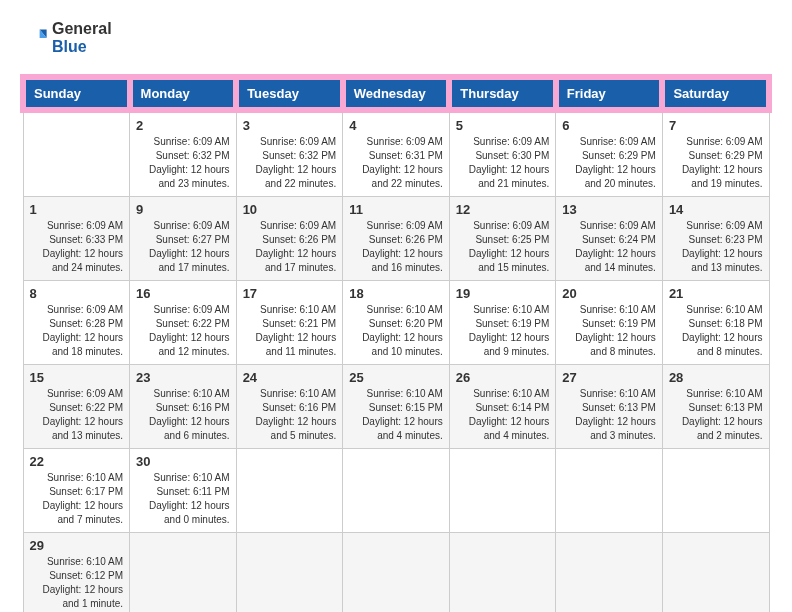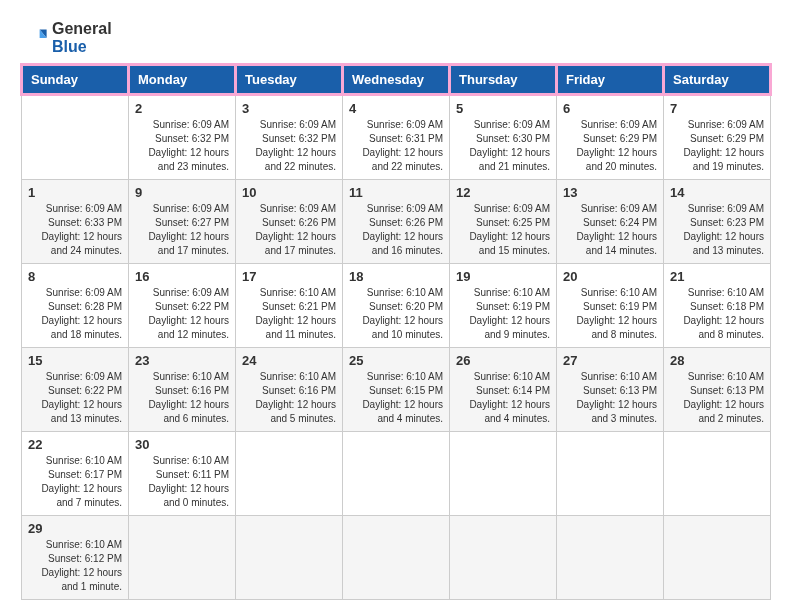--- a/index.html
+++ b/index.html
@@ -7,21 +7,21 @@
       font-family: Arial, sans-serif;
       background: #fff;
       width: 792px;
       min-height: 612px;
       padding: 20px;
     }
     .header {
       display: flex;
       justify-content: space-between;
       align-items: flex-start;
-      margin-bottom: 8px;
+      margin-bottom: 19px;
     }
     .logo {
       display: flex;
       align-items: center;
       gap: 4px;
     }
     .logo-text {
       font-size: 16px;
       font-weight: bold;
       line-height: 1.1;
@@ -49,21 +49,21 @@
       border-collapse: collapse;
       border: 1px solid #ccc;
     }
     .calendar th {
       background-color: #1a5faa;
       color: #fff;
       font-size: 13px;
       font-weight: bold;
       padding: 6px 8px;
       text-align: left;
-      border: 3px solid #f9a8d4;
+      border: 6px solid #f9a8d4;
     }
     .calendar td {
       vertical-align: top;
       padding: 5px 6px;
       border: 1px solid #ccc;
       width: calc(100% / 7);
       font-size: 10.5px;
       color: #333;
       background: #fff;
       min-height: 80px;

